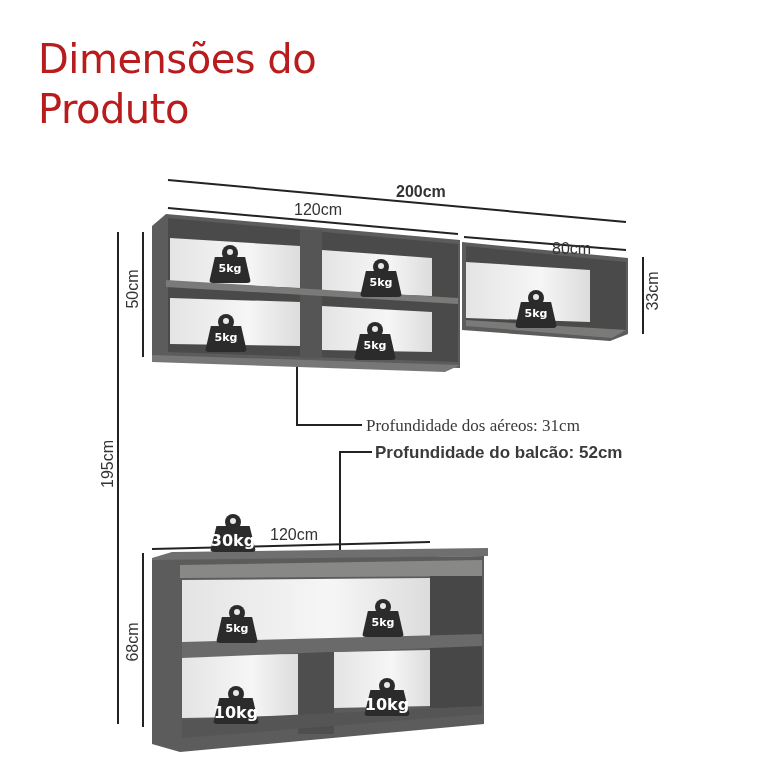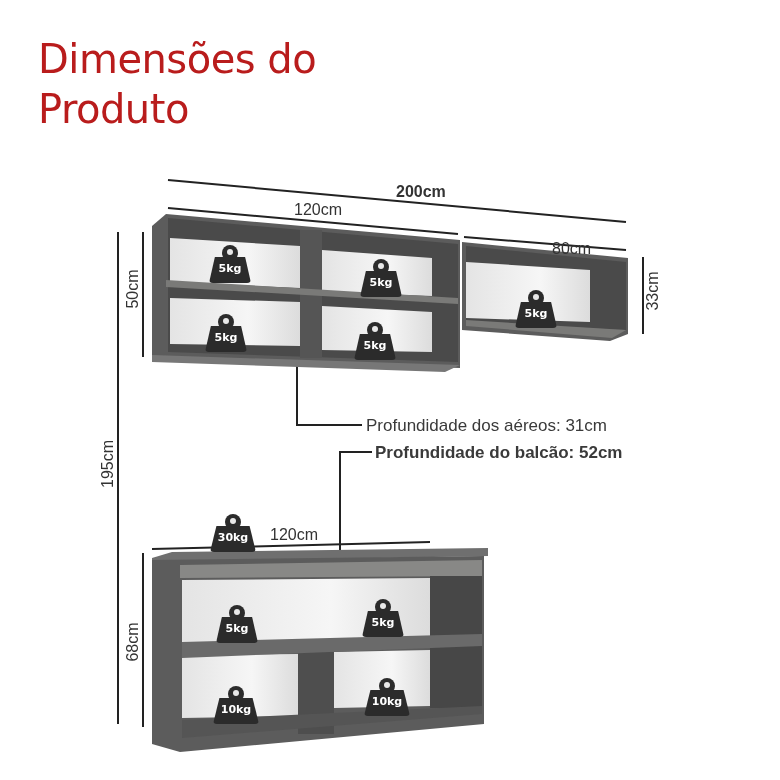--- a/index.html
+++ b/index.html
@@ -11,21 +11,21 @@
   .vert{transform:rotate(-90deg);transform-origin:center center;}
   .depth{position:absolute;font-size:17px;color:#3a3a3a;white-space:nowrap;font-family:"Liberation Sans",sans-serif;}
   .wt{position:absolute;width:46px;height:40px;}
   .wt .ring{position:absolute;left:15px;top:0;width:16px;height:16px;border-radius:50%;background:#2b2b2b;}
   .wt .ring:after{content:"";position:absolute;left:5px;top:4px;width:6px;height:6px;border-radius:50%;background:#e8e8e8;}
   .wt .body{position:absolute;left:2px;top:12px;width:42px;height:26px;background:#2b2b2b;border-radius:6px 6px 4px 4px;clip-path:polygon(14% 0,86% 0,100% 100%,0 100%);}
   .wt .txt{position:absolute;left:0;top:17px;width:46px;text-align:center;font-family:"DejaVu Sans",sans-serif;font-weight:bold;font-size:11px;color:#fff;}
   .wt.big{width:50px;}
   .wt.big .ring{left:17px;}
   .wt.big .body{width:46px;}
-  .wt.big .txt{width:50px;font-size:11px;}
+  .wt.big .txt{width:50px;font-size:16px;}
 </style>
 </head>
 <body>
 
 <div class="title">
   <span>Dimensões do</span>
   <span>Produto</span>
 </div>
 
 <svg width="780" height="780" viewBox="0 0 780 780">
@@ -86,21 +86,21 @@
 
 <div class="lbl" style="left:396px;top:183px;font-weight:bold;">200cm</div>
 <div class="lbl" style="left:294px;top:201px;">120cm</div>
 <div class="lbl" style="left:552px;top:223px;margin-top:17px;">80cm</div>
 <div class="lbl vert" style="left:113px;top:280px;">50cm</div>
 <div class="lbl vert" style="left:633px;top:282px;">33cm</div>
 <div class="lbl vert" style="left:84px;top:455px;">195cm</div>
 <div class="lbl" style="left:270px;top:526px;">120cm</div>
 <div class="lbl vert" style="left:113px;top:633px;">68cm</div>
 
-<div class="depth" style="left:366px;top:416px;">Profundidade dos aéreos: 31cm</div>
+<div class="depth" style="left:366px;top:416px;font-family:Liberation Serif, serif;">Profundidade dos aéreos: 31cm</div>
 <div class="depth" style="left:375px;top:443px;font-weight:bold;">Profundidade do balcão: 52cm</div>
 
 <div class="wt" style="left:207px;top:245px;">
     <div class="ring"></div>
     <div class="body"></div>
     <div class="txt">5kg</div>
   </div>
 <div class="wt" style="left:358px;top:259px;">
     <div class="ring"></div>
     <div class="body"></div>

